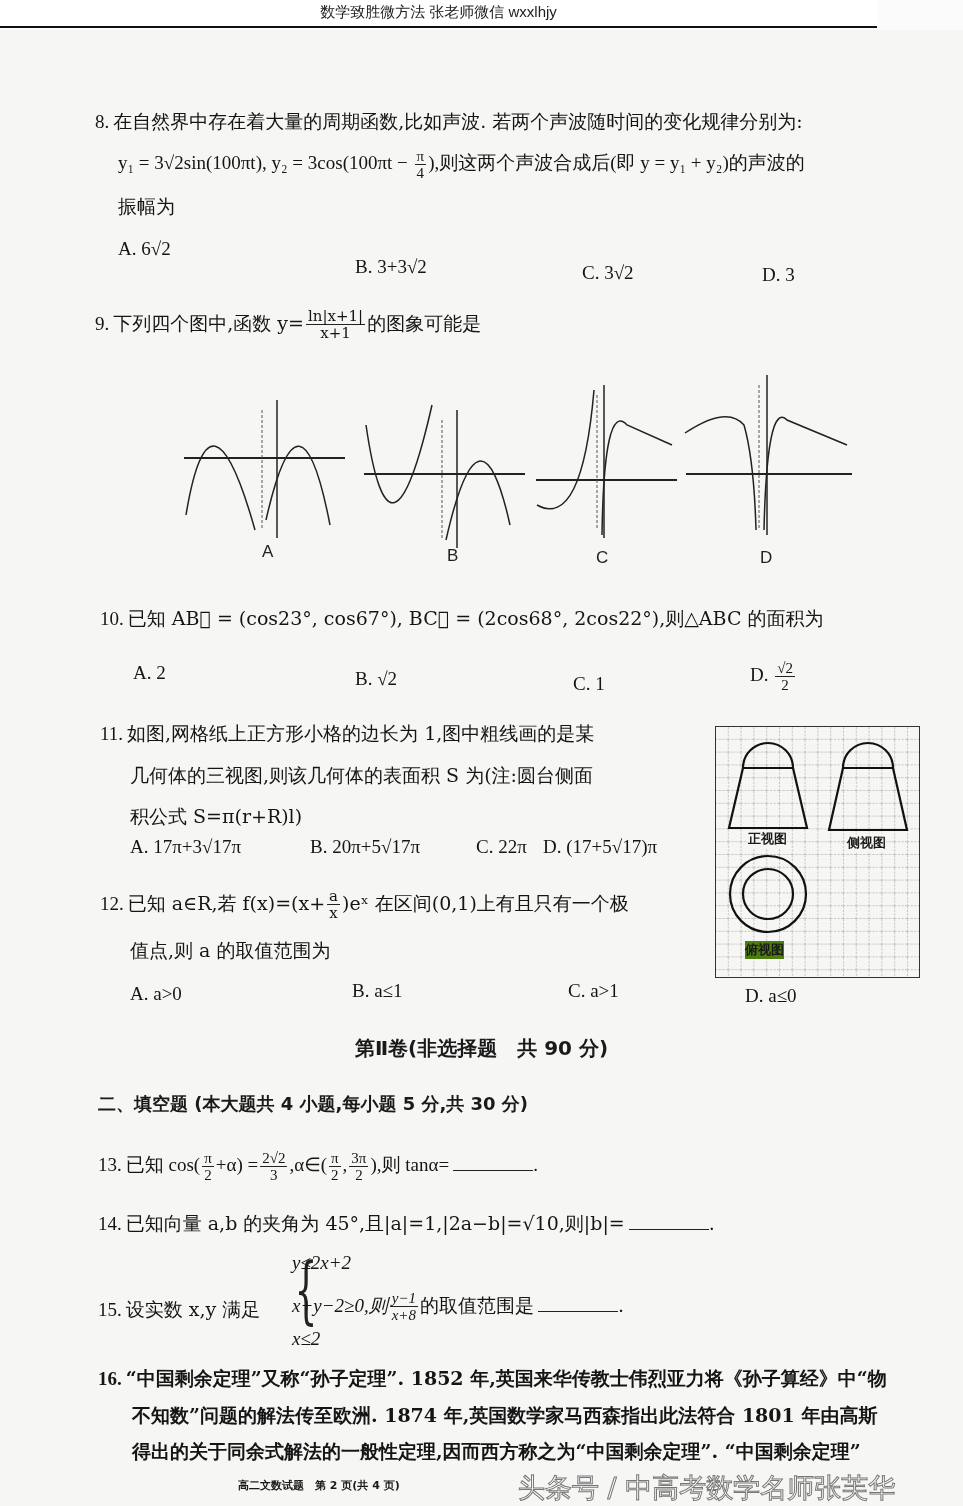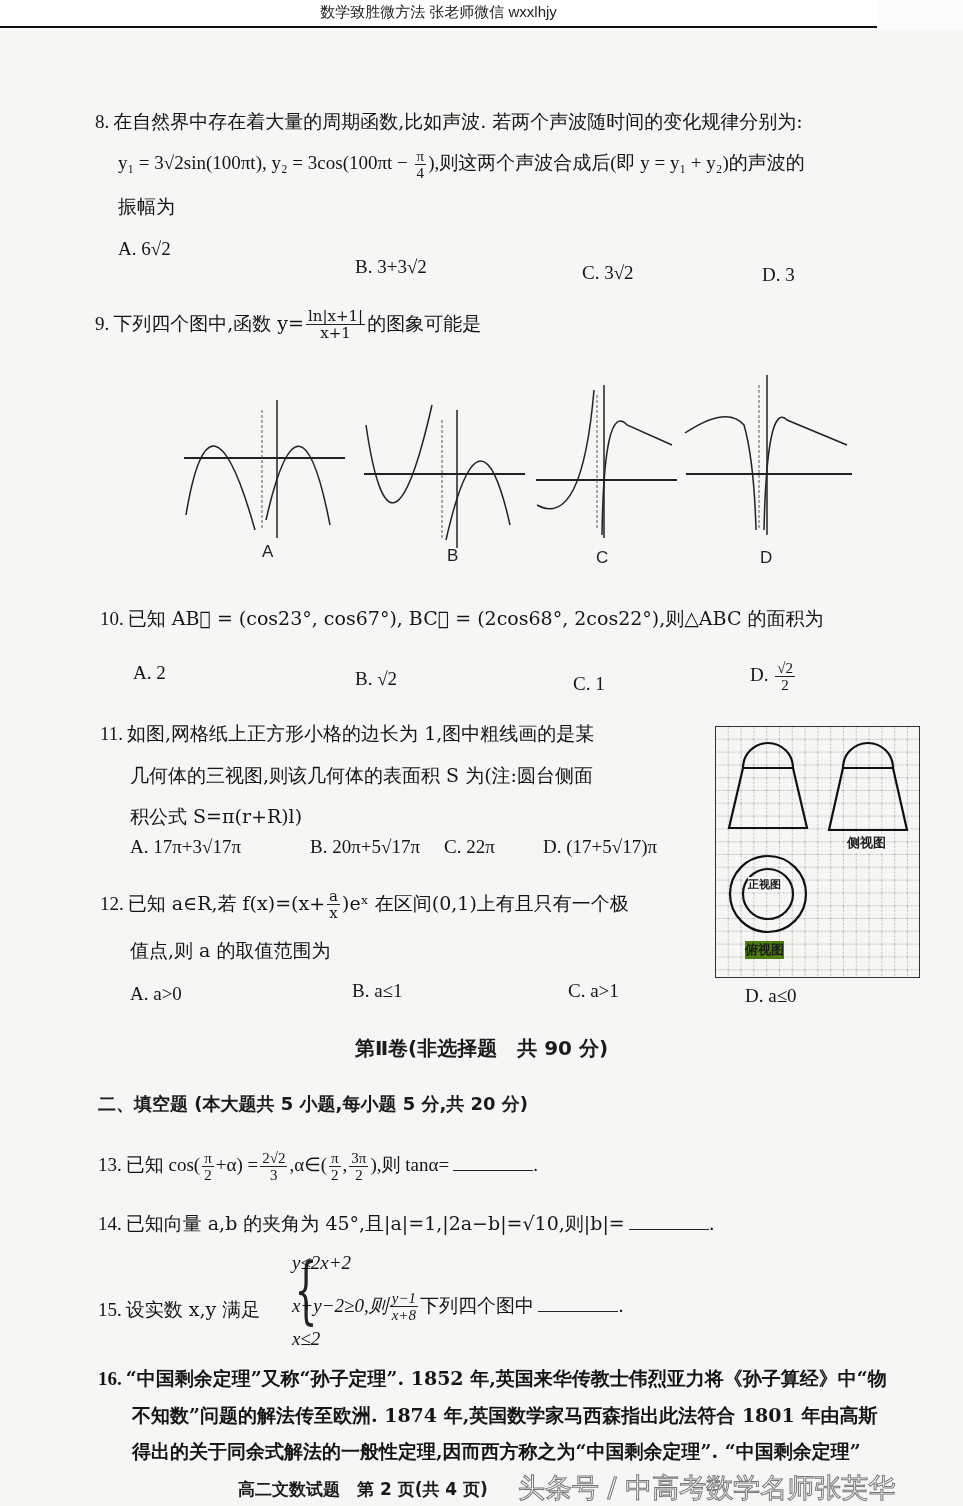--- a/index.html
+++ b/index.html
@@ -17,21 +17,21 @@
   .num { font-family:"Liberation Serif", serif; margin-right:4px; }
   .math { font-family:"Liberation Serif", serif; font-style:italic; }
   .opt { position:absolute; font-family:"Liberation Serif", serif; font-size:19px; color:#151515; }
   .frac { display:inline-flex; flex-direction:column; align-items:center; vertical-align:middle; font-size:15px; line-height:16px; margin:0 2px; }
   .frac .n { border-bottom:1px solid #222; padding:0 2px; }
   .graph { position:absolute; }
   .glabel { position:absolute; font-family:"Liberation Sans", sans-serif; font-size:17px; color:#222; }
   .section-title { position:absolute; left:0; width:963px; text-align:center; top:1035px; font-size:20px; font-weight:bold; font-family:"DejaVu Sans", sans-serif; }
   .section-sub { position:absolute; left:98px; top:1092px; font-size:18px; font-weight:bold; font-family:"DejaVu Sans", sans-serif; }
   .blank { display:inline-block; width:80px; border-bottom:1px solid #222; margin-left:4px; }
-  .footer { position:absolute; left:238px; top:1478px; font-size:17px; font-weight:bold; font-family:"DejaVu Sans", sans-serif; }
+  .footer { position:absolute; left:238px; top:1478px; font-size:11px; font-weight:bold; font-family:"DejaVu Sans", sans-serif; }
   .watermark { position:absolute; left:518px; top:1470px; font-size:27px; color:rgba(255,255,255,0.85); -webkit-text-stroke:1px #777; font-family:"DejaVu Sans", sans-serif; }
   .brace { position:absolute; left:283px; top:1250px; font-size:72px; line-height:80px; font-family:"DejaVu Serif", serif; transform:scaleX(0.5); color:#222; }
 </style>
 </head>
 <body>
 
 <div class="header">数学致胜微方法 张老师微信 wxxlhjy</div>
 
 <div class="page"></div>
 
@@ -104,55 +104,55 @@
     </span>
 </div>
 
 <div class="q" style="left:100px;top:720px;">
   <span class="num">11.</span><span>如图,网格纸上正方形小格的边长为 1,图中粗线画的是某</span>
 </div>
 <div class="q" style="left:130px;top:762px;">几何体的三视图,则该几何体的表面积 S 为(注:圆台侧面</div>
 <div class="q" style="left:130px;top:803px;">积公式 S=π(r+R)l)</div>
 <div class="opt" style="left:130px;top:836px;">A. 17π+3√17π</div>
 <div class="opt" style="left:310px;top:836px;">B. 20π+5√17π</div>
-<div class="opt" style="left:444px;top:836px;text-align:center;">C. 22π</div>
+<div class="opt" style="left:476px;top:836px;text-align:center;">C. 22π</div>
 <div class="opt" style="left:543px;top:836px;">D. (17+5√17)π</div>
 
 <svg class="graph" style="left:715px;top:726px;" width="205" height="252" viewBox="0 0 205 252">
   <defs>
     <pattern id="grid" width="12.8" height="12.8" patternUnits="userSpaceOnUse">
       <path d="M12.8 0 L0 0 0 12.8" fill="none" stroke="#444" stroke-width="0.6" stroke-dasharray="2,1.5"></path>
     </pattern>
   </defs>
   <rect x="0.5" y="0.5" width="204" height="251" fill="url(#grid)" stroke="#333"></rect>
   <path d="M28,42 A25,25 0 0 1 78,42 Z" fill="none" stroke="#111" stroke-width="2.2"></path>
   <path d="M28,42 L14,102 L92,102 L78,42" fill="none" stroke="#111" stroke-width="2.2"></path>
   <path d="M128,42 A25,25 0 0 1 178,42 Z" fill="none" stroke="#111" stroke-width="2.2"></path>
   <path d="M128,42 L114,104 L192,104 L178,42" fill="none" stroke="#111" stroke-width="2.2"></path>
   <circle cx="53" cy="168" r="38" fill="none" stroke="#111" stroke-width="2.2"></circle>
   <circle cx="53" cy="168" r="25" fill="none" stroke="#111" stroke-width="2.2"></circle>
 </svg>
-<div style="position:absolute;left:748px;top:830px;font-size:11px;font-weight:bold;font-family:'DejaVu Sans',sans-serif;background:#f6f6f4;margin-top:47px;">正视图</div>
+<div style="position:absolute;left:748px;top:830px;font-size:13px;font-weight:bold;font-family:'DejaVu Sans',sans-serif;background:#f6f6f4;">正视图</div>
 <div style="position:absolute;left:847px;top:834px;font-size:13px;font-weight:bold;font-family:'DejaVu Sans',sans-serif;background:#f6f6f4;">侧视图</div>
 <div style="position:absolute;left:745px;top:941px;font-size:13px;font-weight:bold;font-family:'DejaVu Sans',sans-serif;background:#4d7c0f;">俯视图</div>
 
 <div class="q" style="left:100px;top:888px;">
   <span class="num">12.</span><span>已知 a∈R,若 f(x)=(x+</span><span class="frac">
       <span class="n">a</span>
       <span>x</span>
     </span><span>)eˣ 在区间(0,1)上有且只有一个极</span>
 </div>
 <div class="q" style="left:130px;top:937px;">值点,则 a 的取值范围为</div>
 <div class="opt" style="left:130px;top:983px;">A. a&gt;0</div>
 <div class="opt" style="left:352px;top:980px;">B. a≤1</div>
 <div class="opt" style="left:568px;top:980px;">C. a&gt;1</div>
 <div class="opt" style="left:745px;top:985px;">D. a≤0</div>
 
 <div class="section-title">第Ⅱ卷(非选择题　共 90 分)</div>
-<div class="section-sub">二、填空题 (本大题共 5 小题,每小题 5 分,共 20 分)</div>
+<div class="section-sub">二、填空题 (本大题共 4 小题,每小题 5 分,共 30 分)</div>
 
 <div class="q" style="left:98px;top:1150px;font-family:'Liberation Serif',serif;">
   <span class="num">13.</span><span>已知 cos(</span><span class="frac">
       <span class="n">π</span>
       <span>2</span>
     </span><span>+α) =</span><span class="frac">
       <span class="n">2√2</span>
       <span>3</span>
     </span><span>,α∈(</span><span class="frac">
       <span class="n">π</span>
@@ -169,21 +169,21 @@
 
 <div class="q" style="left:98px;top:1296px;">
   <span class="num">15.</span><span>设实数 x,y 满足</span>
 </div>
 <div class="brace">{</div>
 <div class="q math" style="left:292px;top:1250px;">y≤2x+2</div>
 <div class="q" style="left:292px;top:1290px;">
   <span class="math">x+y−2≥0,则</span><span class="frac">
       <span class="n math">y−1</span>
       <span class="math">x+8</span>
-    </span><span>下列四个图中</span><span class="blank"></span><span>.</span>
+    </span><span>的取值范围是</span><span class="blank"></span><span>.</span>
 </div>
 <div class="q math" style="left:292px;top:1326px;">x≤2</div>
 
 <div class="q" style="left:98px;top:1365px;font-weight:bold;">
   <span class="num">16.</span><span>“中国剩余定理”又称“孙子定理”. 1852 年,英国来华传教士伟烈亚力将《孙子算经》中“物</span>
 </div>
 <div class="q" style="left:132px;top:1402px;font-weight:bold;">不知数”问题的解法传至欧洲. 1874 年,英国数学家马西森指出此法符合 1801 年由高斯</div>
 <div class="q" style="left:132px;top:1438px;font-weight:bold;">得出的关于同余式解法的一般性定理,因而西方称之为“中国剩余定理”. “中国剩余定理”</div>
 
 <div class="footer">高二文数试题　第 2 页(共 4 页)</div>

